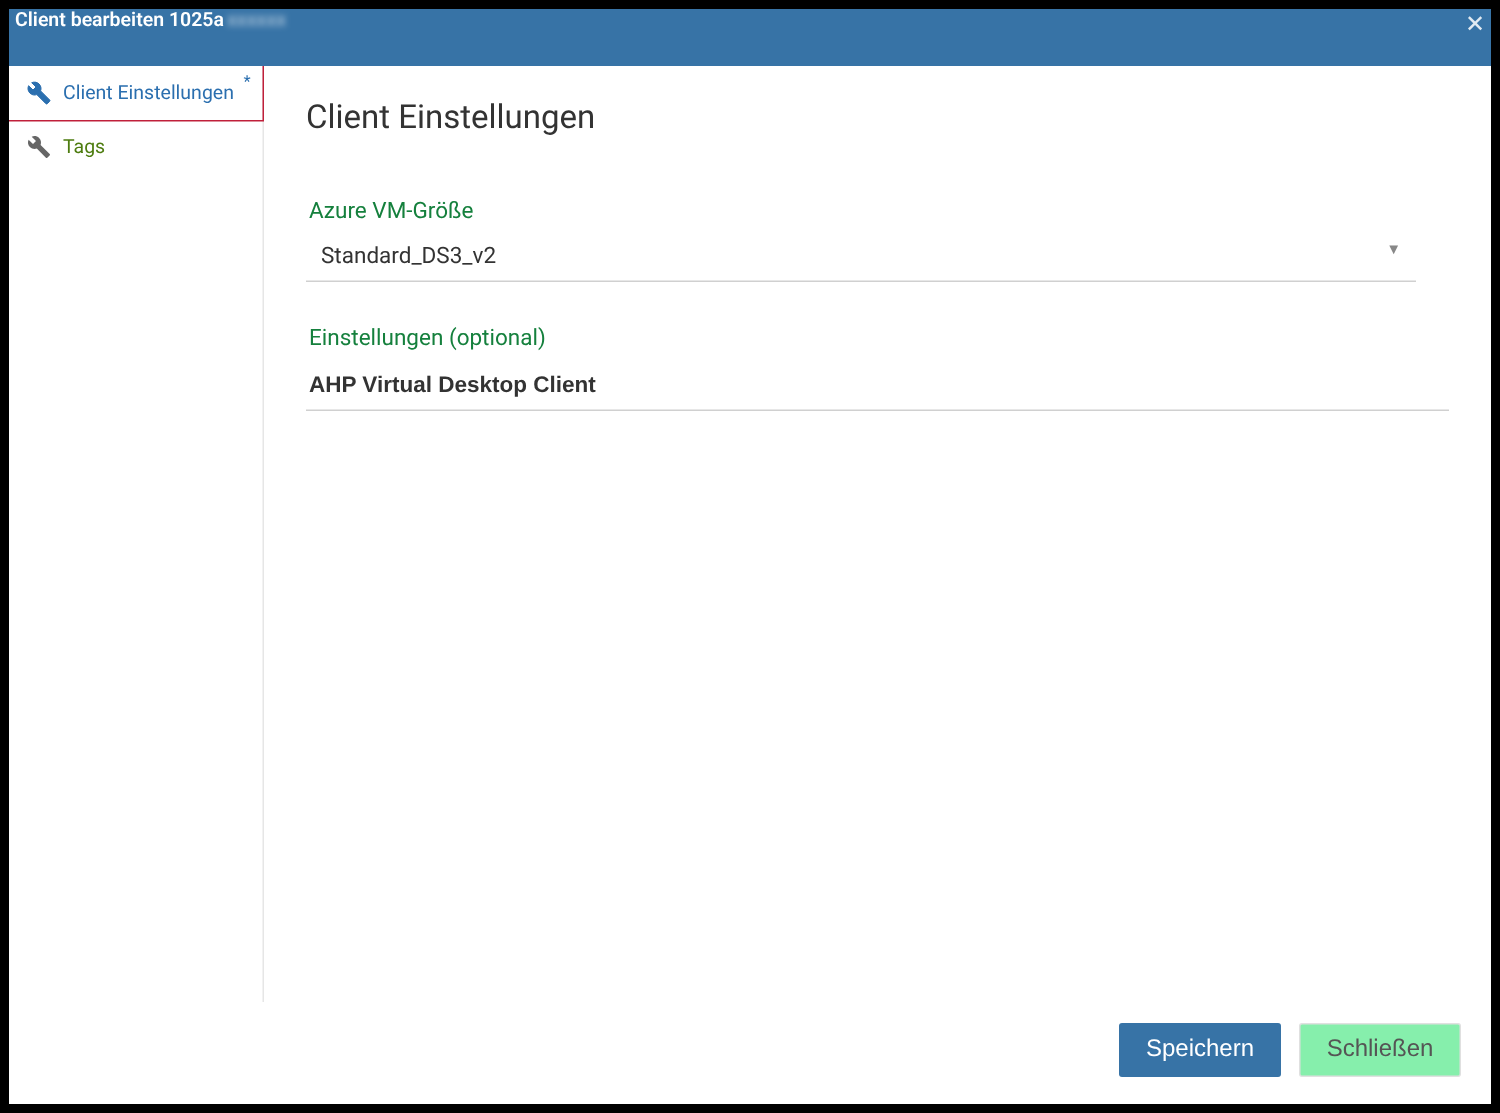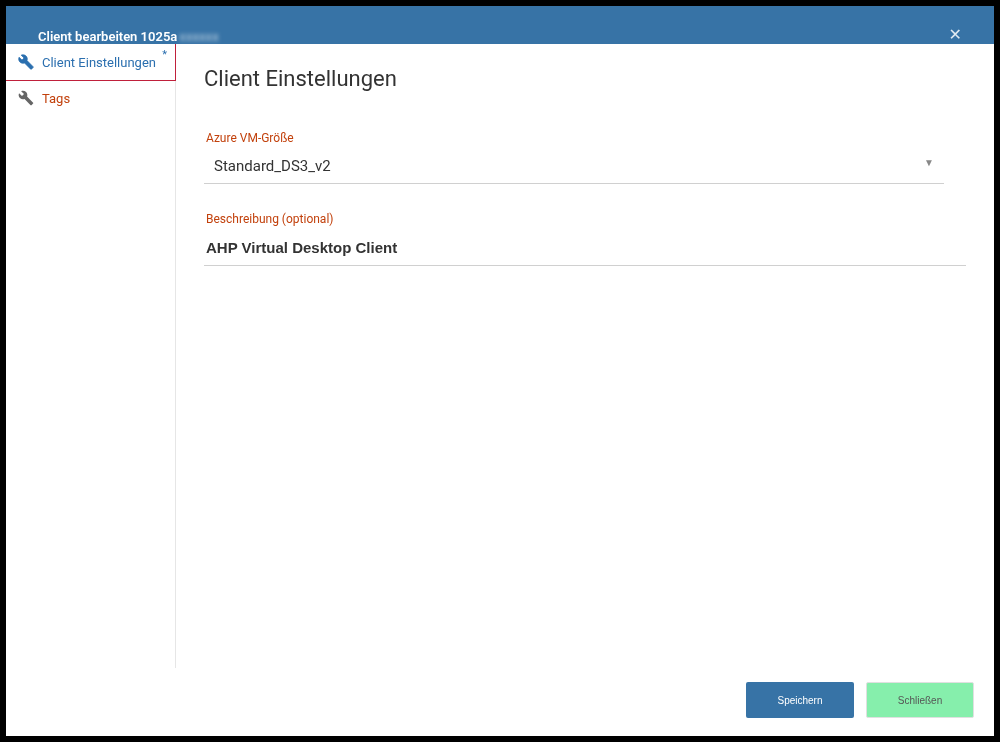--- a/index.html
+++ b/index.html
@@ -19,23 +19,23 @@
       background: #fff;
       display: flex;
       flex-direction: column;
       box-shadow: 0 0 0 6px #000;
     }
     .header {
       background: #3773a6;
       color: #fff;
       height: 38px;
       display: flex;
-      align-items: flex-end;
+      align-items: flex-start;
       justify-content: space-between;
-      padding: 0 32px;
+      padding: 0 4px;
     }
     .header-title {
       font-size: 13px;
       font-weight: 600;
     }
     .header-title .blurred {
       color: rgba(255,255,255,0.5);
       filter: blur(2px);
       margin-left: 2px;
     }
@@ -54,21 +54,21 @@
       width: 170px;
       border-right: 1px solid #e6e6e6;
       padding-top: 0;
     }
     .sidebar-item {
       display: flex;
       align-items: center;
       gap: 8px;
       padding: 10px 12px;
       font-size: 13px;
-      color: #c2410c;
+      color: #4d7c0f;
       cursor: pointer;
       position: relative;
     }
     .sidebar-item.active {
       color: #2b6faf;
       border: 1.5px solid #c0203b;
       margin: -1px;
     }
     .sidebar-item.active .icon svg { stroke: #2b6faf; fill: #2b6faf; }
     .sidebar-item .asterisk {
@@ -94,22 +94,22 @@
     .page-title {
       font-size: 22px;
       font-weight: 400;
       color: #333;
       margin-bottom: 40px;
     }
     .field-group {
       margin-bottom: 28px;
     }
     .field-label {
-      font-size: 12px;
-      color: #c2410c;
+      font-size: 15px;
+      color: #15803d;
       margin-bottom: 6px;
       padding-left: 2px;
     }
     .select-field {
       position: relative;
       border-bottom: 1px solid #d0d0d0;
       padding: 6px 2px 8px 10px;
       display: flex;
       align-items: flex-start;
       justify-content: space-between;
@@ -141,21 +141,21 @@
     .footer {
       border-top: none;
       padding: 14px 20px 18px 0;
       display: flex;
       justify-content: flex-end;
       gap: 12px;
     }
     .btn {
       min-width: 108px;
       height: 36px;
-      font-size: 10px;
+      font-size: 16px;
       border-radius: 2px;
       cursor: pointer;
       border: none;
       display: flex;
       align-items: center;
       justify-content: center;
     }
     .btn-primary {
       background: #3773a6;
       color: #fff;
@@ -207,21 +207,21 @@
 
       <div class="field-group">
         <div class="field-label">Azure VM-Größe</div>
         <div class="select-field">
           <span class="select-value">Standard_DS3_v2</span>
           <span class="select-caret">▼</span>
         </div>
       </div>
 
       <div class="field-group">
-        <div class="field-label">Beschreibung (optional)</div>
+        <div class="field-label">Einstellungen (optional)</div>
         <div class="text-field">
           <input type="text" class="text-value" value="AHP Virtual Desktop Client" style="">
         </div>
       </div>
     </div>
   </div>
 
   <div class="footer">
     <button class="btn btn-primary">Speichern</button>
     <button class="btn btn-secondary">Schließen</button>

